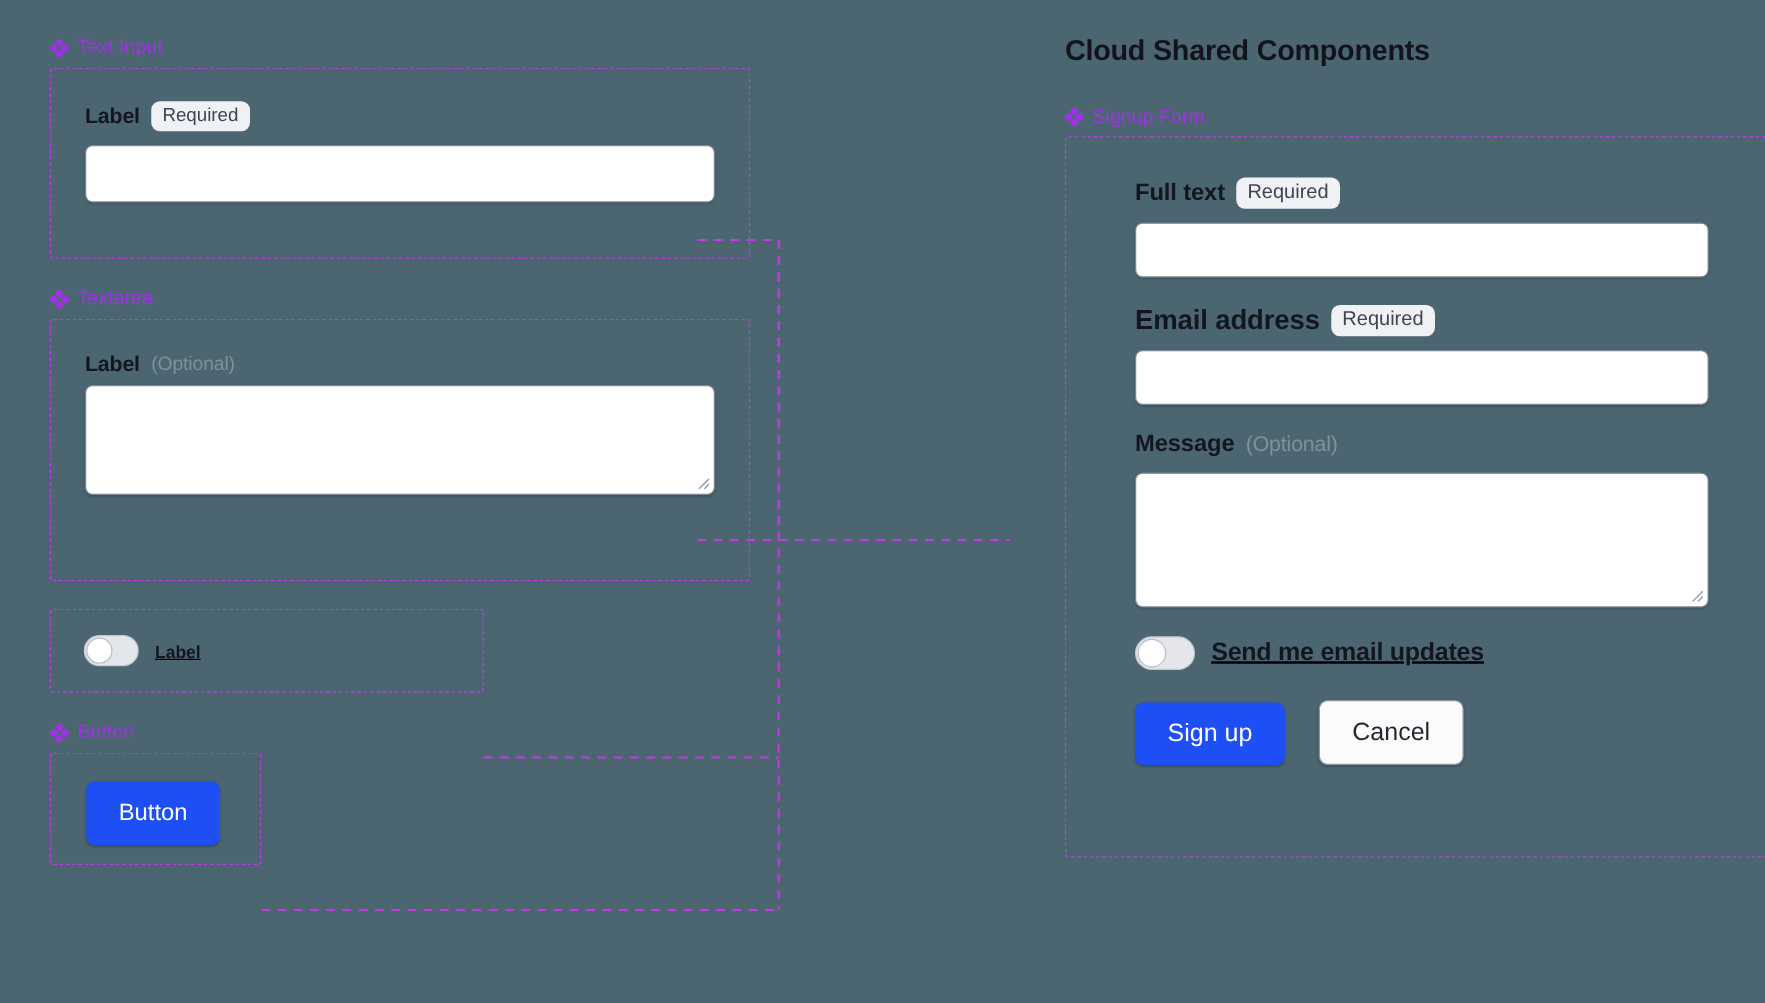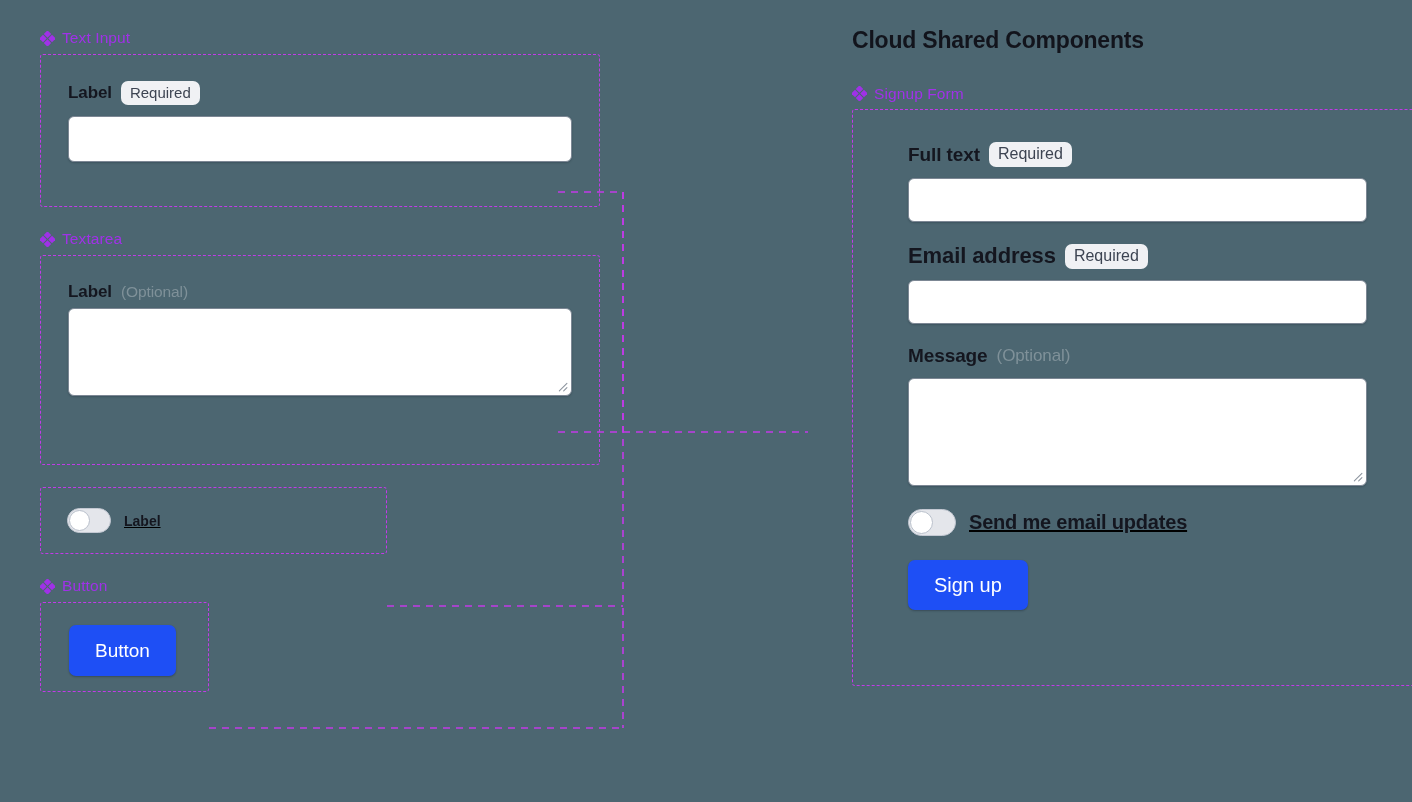--- a/index.html
+++ b/index.html
@@ -323,18 +323,19 @@
 
       <div class="toggle-row" style="margin-top:23px;">
         <div class="toggle-track" style="width:48px; height:27px; border-radius:14px;">
           <div class="toggle-knob" style="width:23px; height:23px;"></div>
         </div>
         <span class="toggle-label-lg">Send me email updates</span>
       </div>
 
       <div style="margin-top:24px; display:flex; gap:27px; align-items:flex-end;">
         <button class="btn btn-primary btn-form">Sign up</button>
+        <button class="btn btn-secondary btn-form">Cancel</button>
       </div>
 
     </div>
   </div>
 
 </div>
 
 </body></html>

